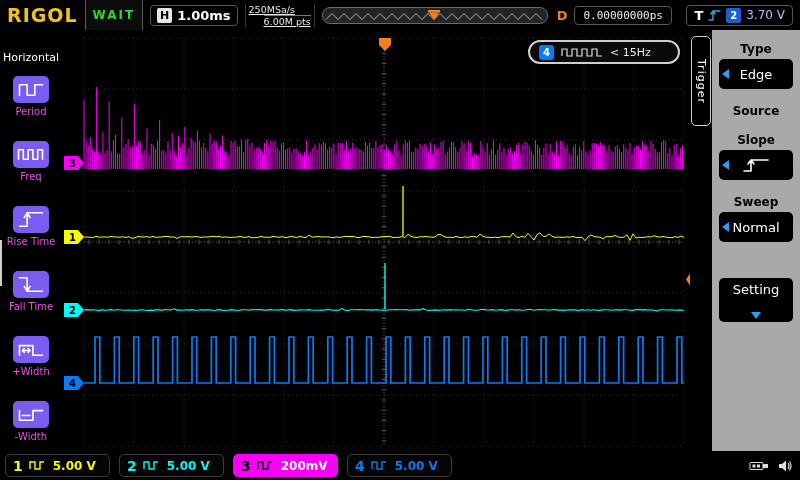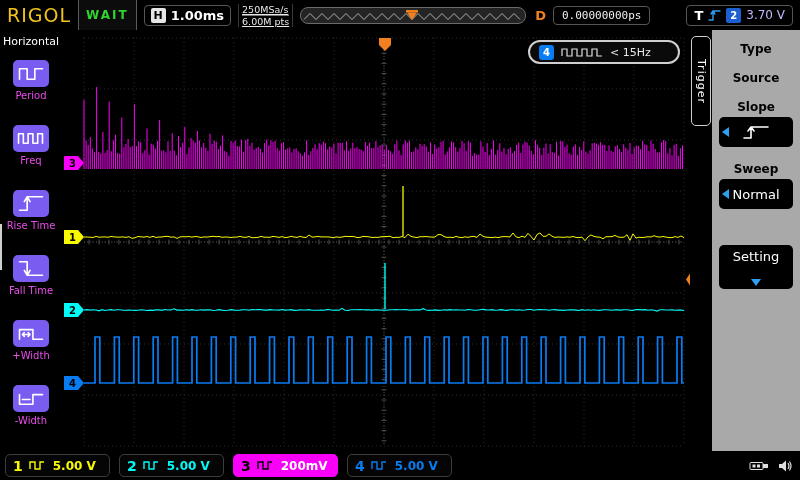--- a/index.html
+++ b/index.html
@@ -2,43 +2,43 @@
 <html><head>
 <meta charset="utf-8">
 <style>
   html,body{margin:0;padding:0;background:#222;}
   #root{position:relative;width:800px;height:480px;background:#000;overflow:hidden;
         font-family:"DejaVu Sans","Liberation Sans",sans-serif;}
 
   
   #header{position:absolute;top:0;left:0;width:800px;height:30px;background:#000;
           display:flex;align-items:center;gap:7px;padding:0 7px;box-sizing:border-box;}
-  .logo{color:#f2c21a;font-size:19px;font-weight:normal;letter-spacing:1px;}
+  .logo{color:#f2c21a;font-size:19px;font-weight:bold;letter-spacing:1px;}
   .badge{border:1px solid #5a5a5a;border-radius:4px;background:#0c0c0c;color:#2fd52f;
          font-weight:bold;font-size:12px;padding:14px 7px;letter-spacing:2px;}
   .hgroup{display:flex;align-items:center;gap:5px;border:1px solid #555;border-radius:4px;padding:2px 6px;}
   .hbox{width:15px;height:15px;background:#e6e6e6;color:#000;border-radius:2px;font-size:11px;
         font-weight:bold;display:flex;align-items:center;justify-content:center;}
   .timebase{color:#fff;font-weight:bold;font-size:13px;}
   .rategroup{display:flex;flex-direction:column;color:#e8e8e8;font-size:9.5px;line-height:11px;
              padding:0 3px;border-left:1px solid #3a3a3a;border-right:1px solid #3a3a3a;text-decoration:underline;}
-  .rategroup .mem{border-top:1px solid #777;}
+  .rategroup .mem{border-top:1px solid #777;margin-left:15px;}
   .posbar{position:relative;width:224px;height:15px;background:#242424;border:1px solid #6a6a6a;border-radius:8px;}
   .dlabel{color:#f08020;font-weight:bold;font-size:13px;margin-left:2px;}
   .valbox{border:1px solid #555;border-radius:4px;padding:2px 8px;color:#f0f0f0;font-size:11px;
           font-family:"DejaVu Sans Mono","Liberation Mono",monospace;}
   .tgroup{display:flex;align-items:center;gap:5px;border:1px solid #555;border-radius:4px;
           padding:2px 7px;margin-left:auto;}
   .tlabel{color:#fff;font-weight:bold;font-size:13px;}
   .chbox2{width:15px;height:15px;background:#1b5fd0;color:#fff;border-radius:2px;font-size:10px;
           font-weight:bold;display:flex;align-items:center;justify-content:center;}
   .tval{color:#c4b5fd;font-weight:normal;font-size:12px;}
 
   
-  #sidebar{position:absolute;left:0;top:32px;width:62px;height:421px;background:#000;}
+  #sidebar{position:absolute;left:0;top:48px;width:62px;height:421px;background:#000;}
   .sidebar-title{color:#fff;font-size:11px;text-align:center;padding-top:3px;}
   .side-item{height:65px;display:flex;flex-direction:column;align-items:center;justify-content:center;gap:3px;cursor:pointer;}
   .side-icon{width:36px;height:27px;background:#7a5cf0;border-radius:5px;display:flex;align-items:center;justify-content:center;}
   .side-icon svg{width:32px;height:23px;}
   .side-icon path{stroke:#fff;stroke-width:1.7;fill:none;stroke-linecap:round;stroke-linejoin:round;}
   .side-label{color:#ea4dea;font-size:10px;white-space:nowrap;}
   .side-scroll{position:absolute;left:0;top:192px;width:2px;height:46px;background:#cfcfcf;}
 
   
   #scope{position:absolute;left:62px;top:30px;width:632px;height:421px;background:#000;}
@@ -324,20 +324,24 @@
   <div id="trig-level">T</div>
 
   <div id="trig-tab">
     <div class="tab">
       <span>Trigger</span>
     </div>
   </div>
 
   <div id="menu">
     <div class="menu-label">Type</div>
+    <div class="menu-btn">
+      <span class="larrow"></span>
+      <span>Edge</span>
+    </div>
     <div class="menu-label">Source</div>
     <div class="menu-label">Slope</div>
     <div class="menu-btn">
       <span class="larrow"></span>
       <svg class="slope-glyph" width="28" height="17" viewBox="0 0 28 17">
         <path d="M2,14 H9 V3 H26 M6,7 L9,3 L12,7"></path>
       </svg>
     </div>
     <div class="menu-label">Sweep</div>
     <div class="menu-btn">

